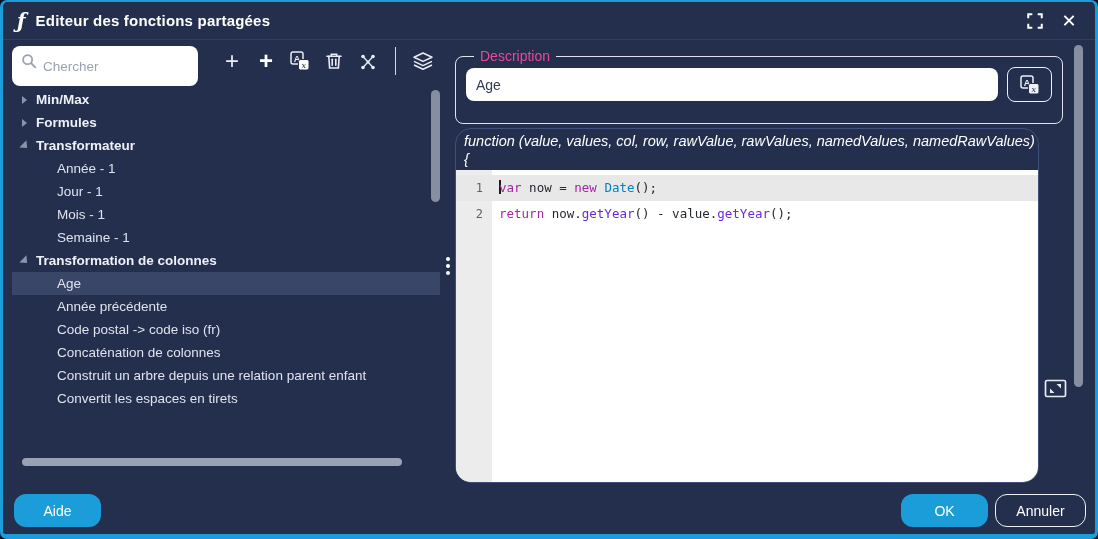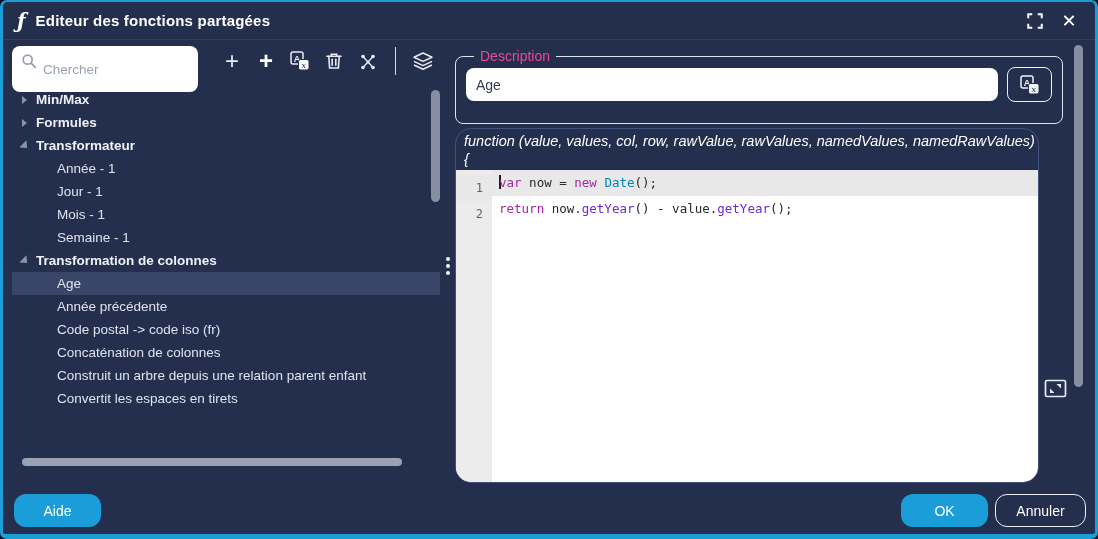--- a/index.html
+++ b/index.html
@@ -25,21 +25,21 @@
   .title-spacer { flex:1; }
   .title-btn { background:transparent; border:none; padding:0; cursor:pointer;
     display:flex; align-items:center; justify-content:center; width:24px; height:24px; }
   .close-glyph { color:#ffffff; font-size:18px; line-height:1; }
 
   
   .left-panel { position:absolute; left:9px; top:42px; width:440px; height:428px; }
   .search-row { display:flex; align-items:center; height:34px; gap:6px; }
   .search-box { position:relative; width:186px; height:30px; flex:0 0 186px; margin-right:14px; }
   .search-box input {
-    width:100%; height:46px; border:none; border-radius:8px; background:#ffffff;
+    width:100%; height:40px; border:none; border-radius:8px; background:#ffffff;
     padding:0 8px 0 31px; font-size:13.5px; color:#333c52; outline:none;
   }
   .search-box input::placeholder { color:#9aa2b1; }
   .search-ico { position:absolute; left:8px; top:6px; }
   .tool-btn { background:transparent; border:none; width:28px; height:28px; padding:0;
     display:flex; align-items:center; justify-content:center; cursor:pointer;
     color:#e9ecf4; }
   .plus-thin { font-size:24px; font-weight:400; color:#e9ecf4; line-height:20px; }
   .plus-bold { font-size:24px; font-weight:700; color:#ffffff; line-height:20px; }
   .tool-sep { width:1px; height:28px; background:#d3d8e4; margin:0 7px; }
@@ -79,21 +79,21 @@
   
   .editor-box { position:absolute; left:452px; top:126px; width:584px; height:355px;
     border:1px solid #41507c; border-radius:16px; display:flex; flex-direction:column;
     overflow:hidden; }
   .editor-header { padding:3px 8px 2px 8px; color:#ffffff; font-style:italic;
     font-size:14.5px; line-height:18px; white-space:nowrap; overflow:hidden; }
   .cm { flex:1; display:flex; background:#ffffff; }
   .gutter { width:36px; background:#ececec; padding-top:5px; }
   .gut-line { height:26px; line-height:26px; text-align:right; padding-right:9px;
     color:#5c6370; font-family:"DejaVu Sans Mono", monospace; font-size:12px; }
-  .codearea { flex:1; font-family:"DejaVu Sans Mono", monospace;
+  .codearea { flex:1; padding-top:5px; font-family:"DejaVu Sans Mono", monospace;
     font-size:12.5px; }
   .code-line { height:26px; line-height:26px; padding-left:7px; white-space:pre; }
   .gut-line.active, .code-line.active { background:#e8e8e8; }
   .cursor { display:inline-block; width:1.5px; height:14px; background:#1c1c1c;
     vertical-align:-2px; margin-right:-1.5px; }
   .tk-kw { color:#a626a4; }
   .tk-type { color:#0184bc; }
   .tk-fn { color:#6d28d9; }
   .tk-pl { color:#24292e; }
 

